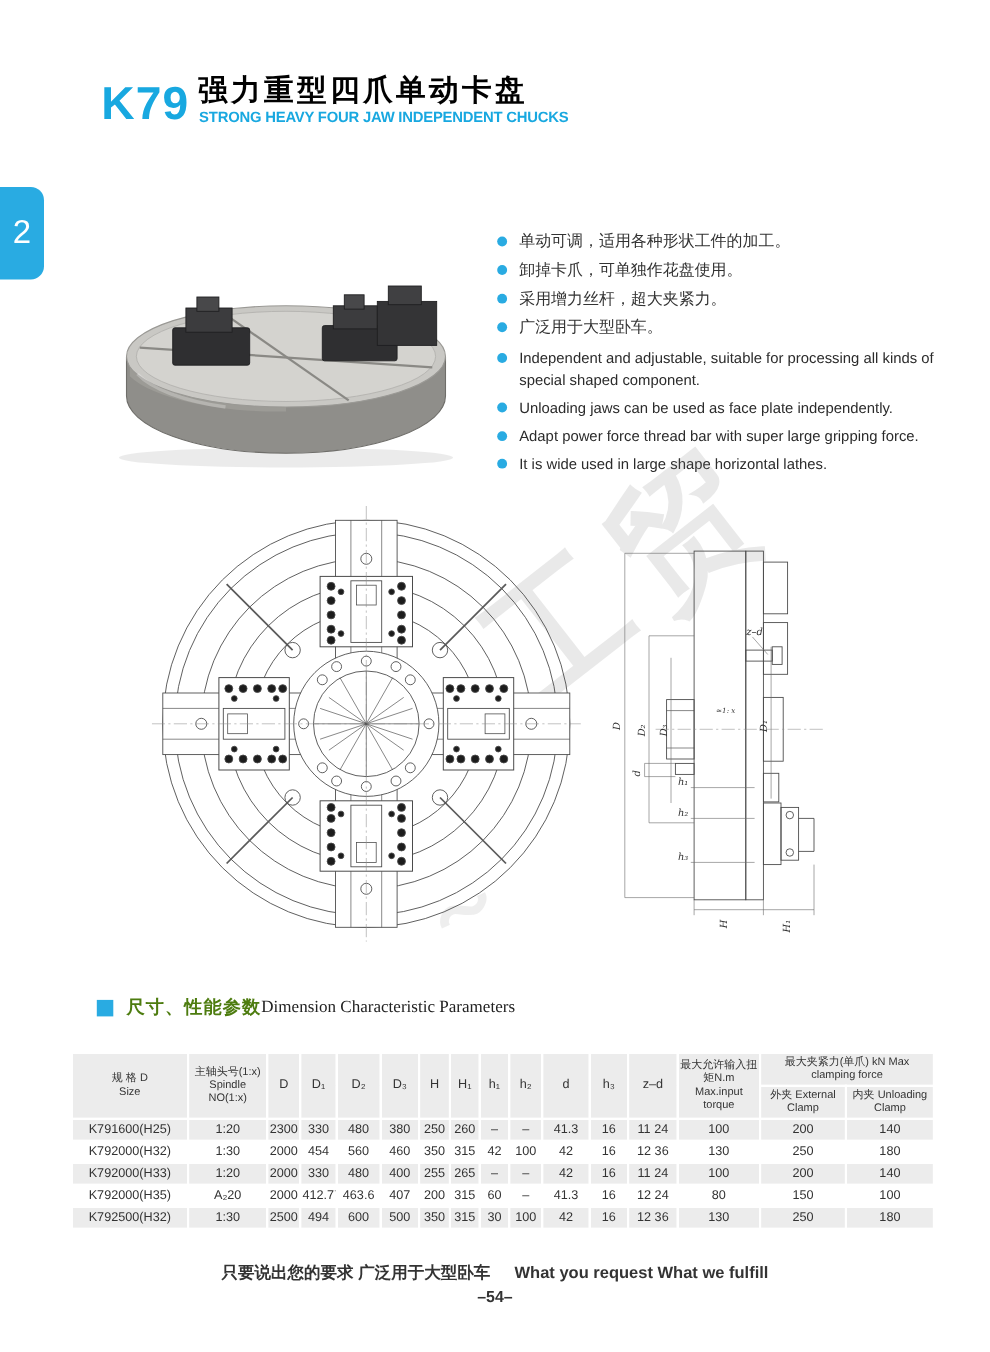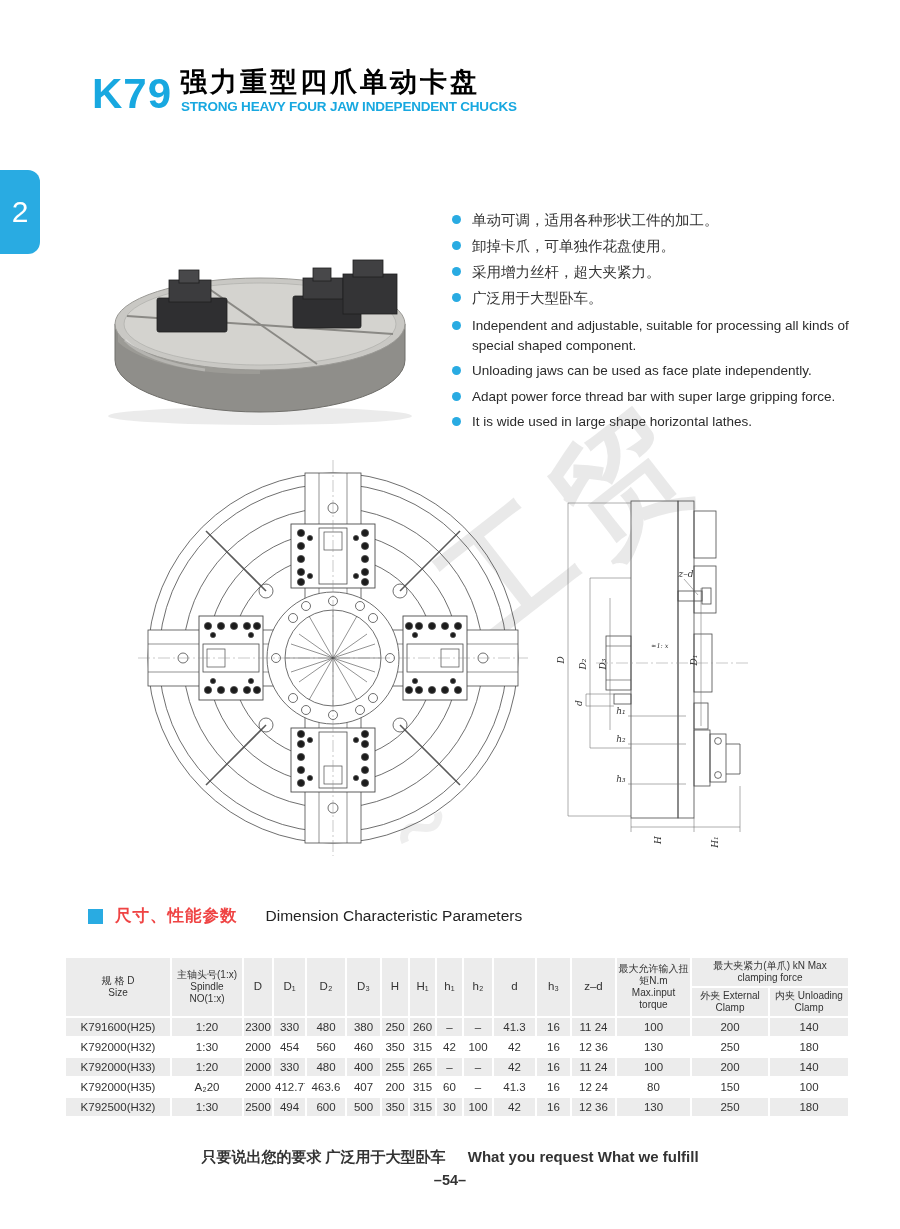--- a/index.html
+++ b/index.html
@@ -31,22 +31,22 @@
   
   .drawing { position:absolute; left:138px; top:448px; }
   .watermark { position:absolute; left:430px; top:440px; font-size:125px; color:rgba(120,120,120,0.16);
                font-weight:bold; transform:rotate(-38deg); letter-spacing:18px; pointer-events:none; }
   .watermark2 { position:absolute; left:380px; top:770px; font-size:80px; color:rgba(120,120,120,0.13);
                font-weight:bold; transform:rotate(-25deg); pointer-events:none; }
 
   
   .section { position:absolute; left:88px; top:905px; display:flex; align-items:center; }
   .section .sq { width:15px; height:15px; background:#29abe2; margin-right:12px; }
-  .section .cn { font-size:16.5px; font-weight:bold; color:#ef4444; letter-spacing:1px; }
-  .section .en { font-size:15.5px; color:#222; margin-left:28px; }
+  .section .cn { font-size:16.5px; font-weight:bold; color:#4d7c0f; letter-spacing:1px; }
+  .section .en { font-size:15.5px; color:#222; margin-left:0;font-family:Liberation Serif, serif; }
 
   
   .tbl-wrap { position:absolute; left:64px; top:956px; }
   table { border-collapse:collapse; table-layout:fixed; width:784px; }
   th,td { text-align:center; vertical-align:middle; border:2px solid #fff; font-weight:normal; color:#333; overflow:hidden; }
   thead th { background:#ececec; font-size:10px; line-height:1.2; padding:2px 0; }
   thead th.lt { font-size:11.5px; }
   tbody td { font-size:11.5px; height:20px; padding:0 1px; }
   tbody tr:nth-child(odd) td { background:#ececec; }
   tbody tr:nth-child(even) td { background:#ffffff; }

